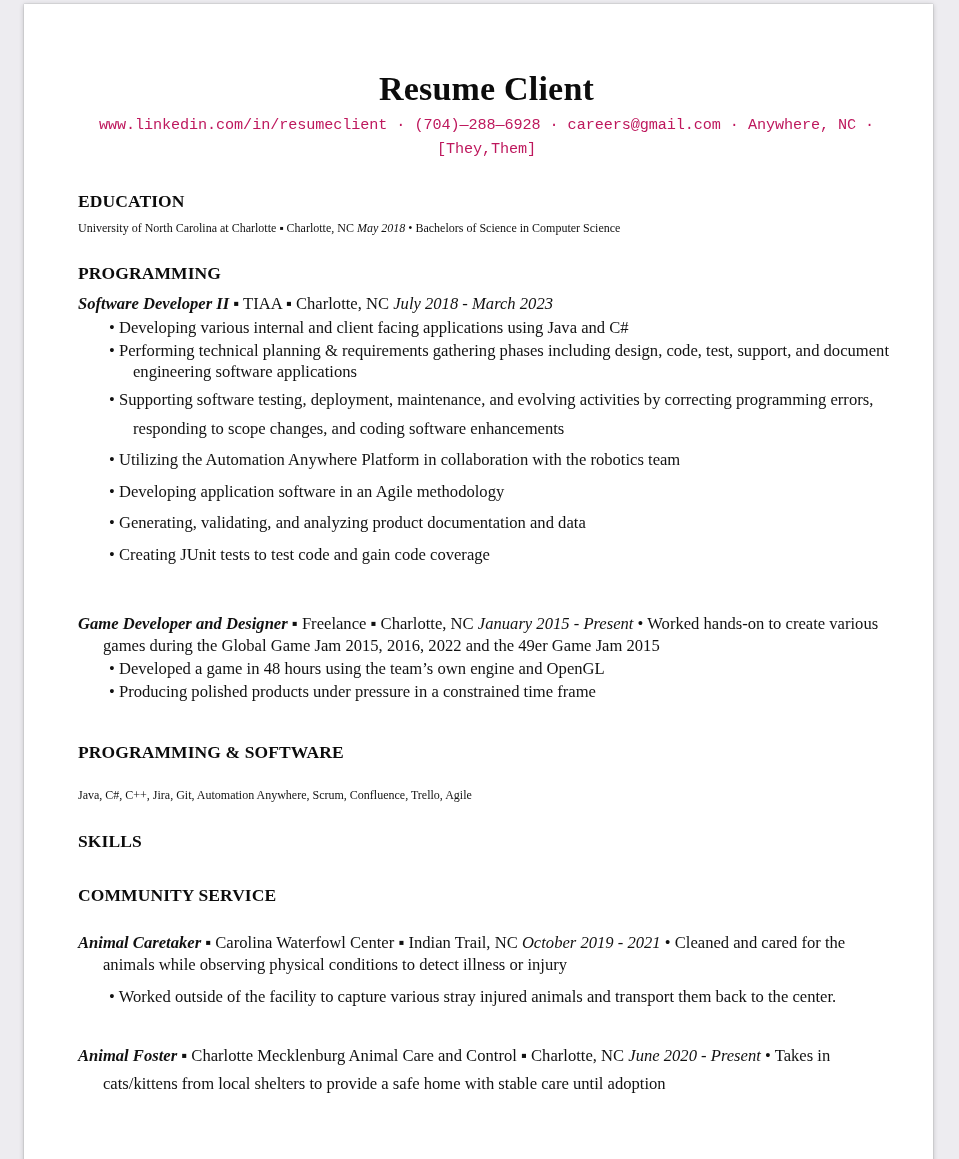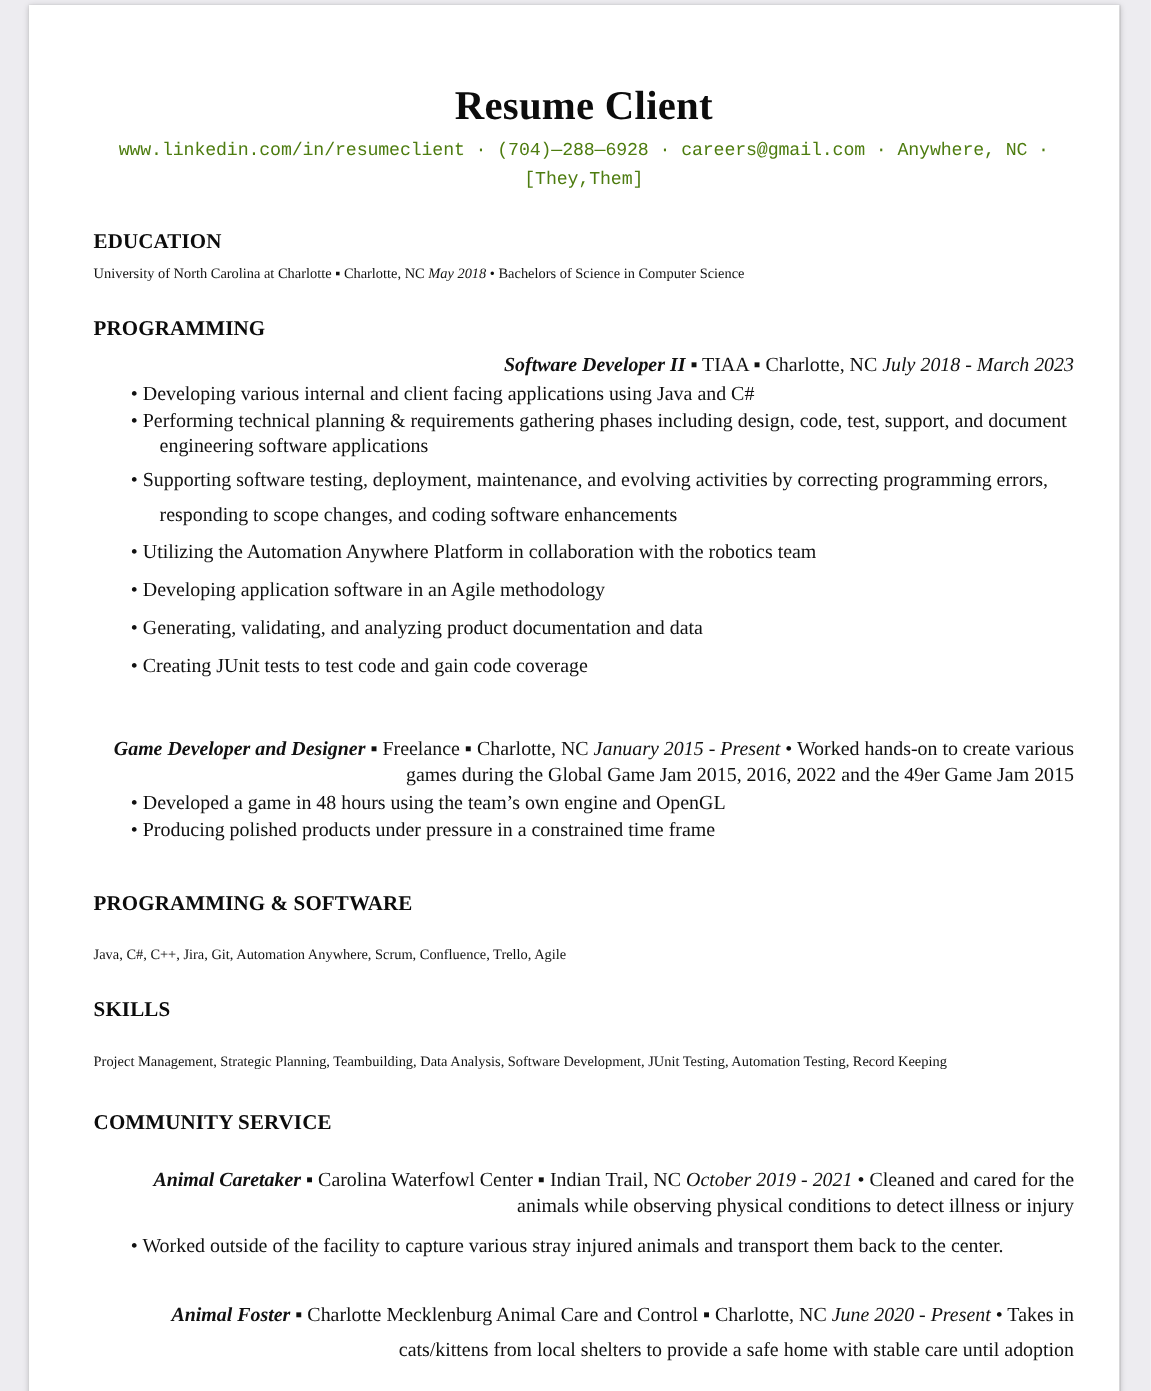--- a/index.html
+++ b/index.html
@@ -43,21 +43,21 @@
     text-align: center;
     letter-spacing: 0.2px;
     margin: 0 0 7px 0;
     color: #0c0c0c;
   }
   .contact-line {
     font-family: "Liberation Mono", monospace;
     font-size: 15.2px;
     text-align: center;
     line-height: 1.42;
-    color: #4d7c0f;
+    color: #be185d;
     margin: 0 0 2px 0;
     letter-spacing: -0.1px;
   }
 
   
   .section-heading {
     font-family: "Liberation Serif", serif;
     font-weight: bold;
     font-size: 17.5px;
     text-underline-offset: 2px;
@@ -85,21 +85,20 @@
 
   
   .entry { margin: 0; }
   .entry-header {
     font-size: 16.6px;
     line-height: 1.30;
     color: #111;
     margin: 0;
     padding-left: 0;
     text-indent: 0;
-    text-align: right;
   }
   .entry-header.hanging {
     padding-left: 25px;
     text-indent: -25px;
   }
   .entry-title {
     font-weight: bold;
     font-style: italic;
   }
   .entry-date { font-style: italic; }
@@ -180,21 +179,20 @@
         <div>
           <span class="section-heading">PROGRAMMING &amp; SOFTWARE</span>
         </div>
         <p class="body-text plain-para">Java, C#, C++, Jira, Git, Automation Anywhere, Scrum, Confluence, Trello, Agile</p>
       </div>
 
       <div class="sec-skills">
         <div>
           <span class="section-heading">SKILLS</span>
         </div>
-        <p class="body-text plain-para tight">Project Management, Strategic Planning, Teambuilding, Data Analysis, Software Development, JUnit Testing, Automation Testing, Record Keeping</p>
       </div>
 
       <div class="sec-community">
         <div>
           <span class="section-heading">COMMUNITY SERVICE</span>
         </div>
 
         <div class="entry entry-ac">
           <p class="entry-header hanging"><span class="entry-title">Animal Caretaker</span><span class="sep"> ▪ </span><span>Carolina Waterfowl Center</span><span class="sep"> ▪ </span><span>Indian Trail, NC</span> <span class="entry-date">October 2019 - 2021</span><span class="sep"> • </span><span>Cleaned and cared for the animals while observing physical conditions to detect illness or injury</span></p>
           <ul class="bullets service">

